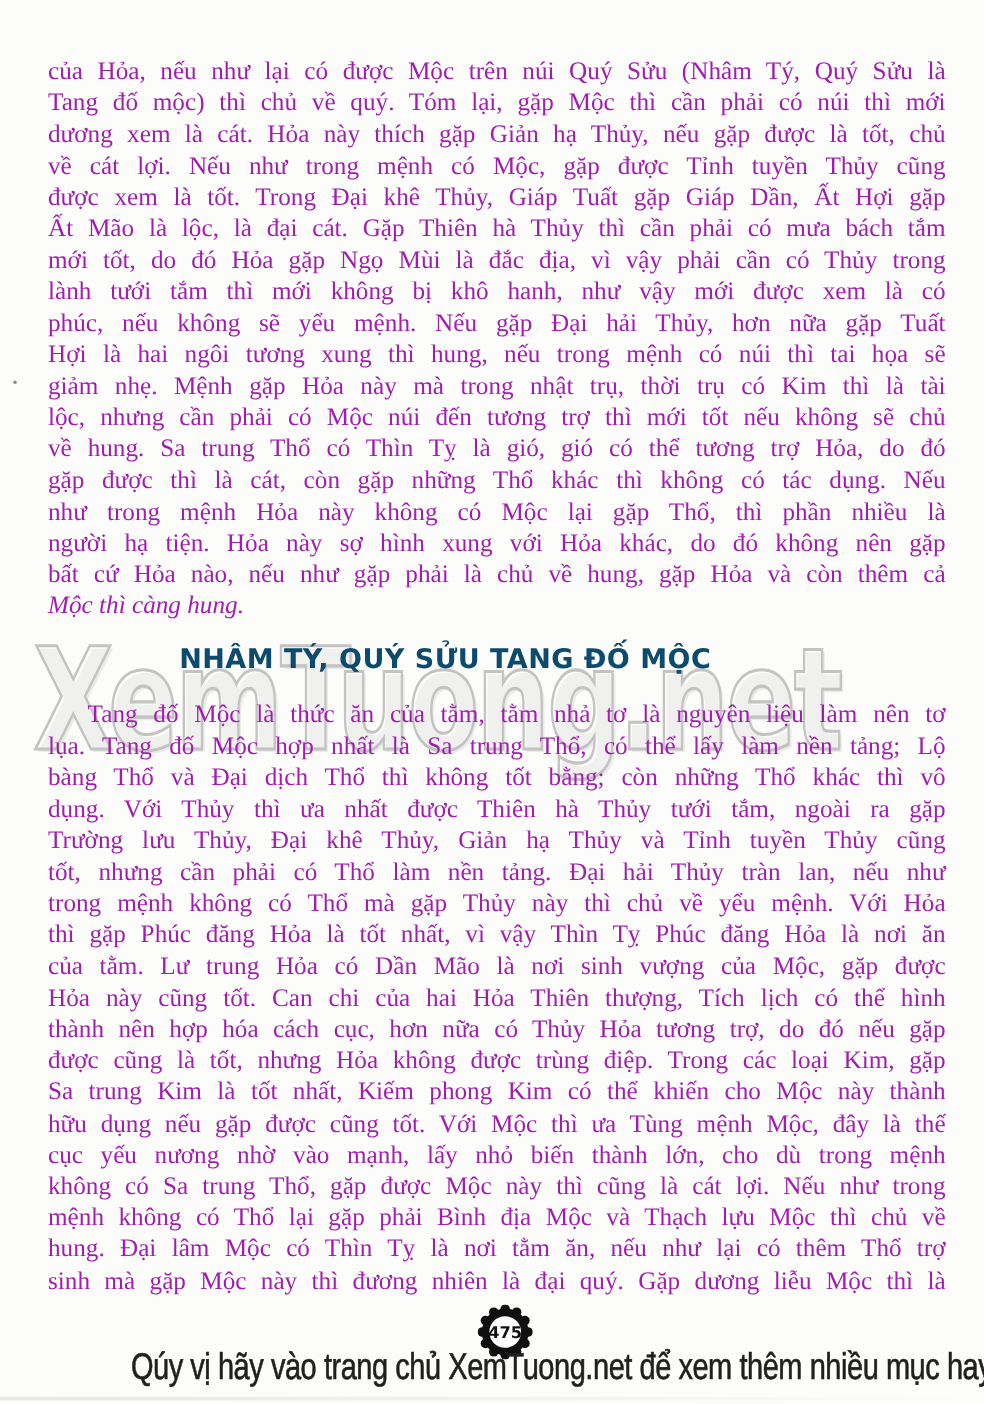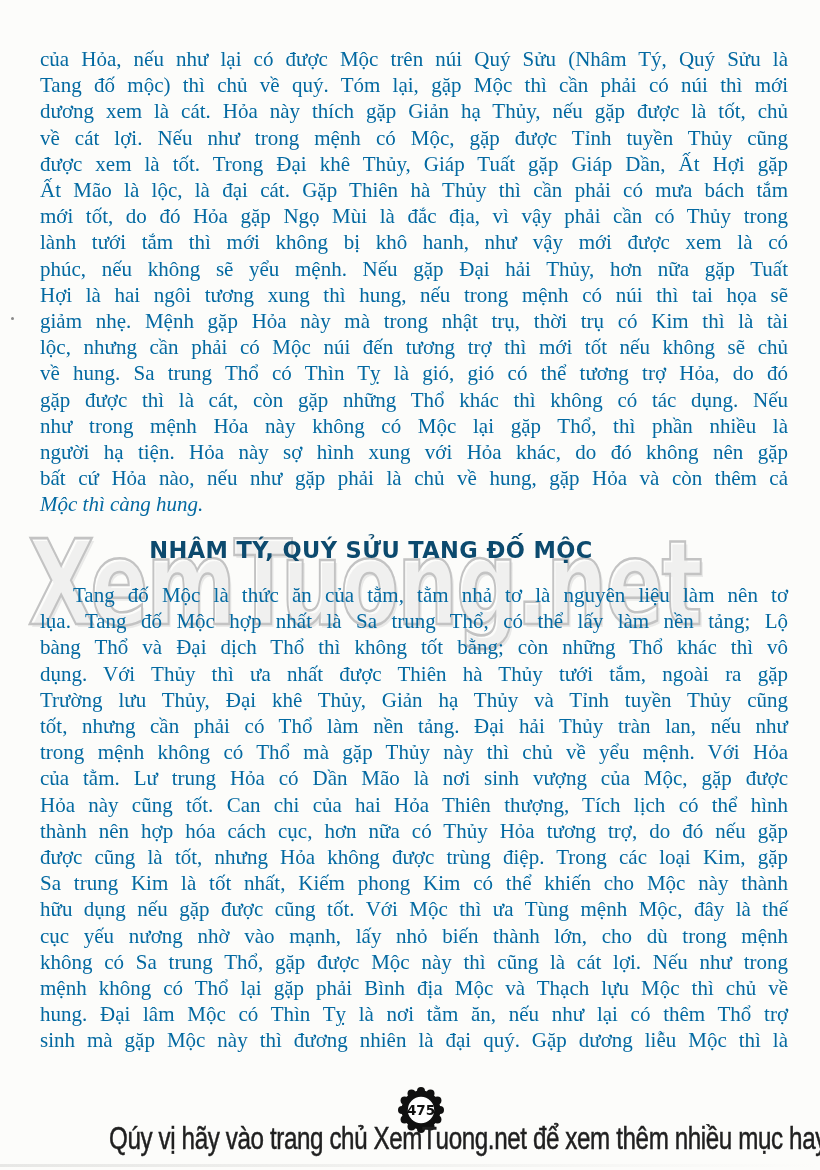--- a/index.html
+++ b/index.html
@@ -22,21 +22,21 @@
     letter-spacing:-3px;
     color:rgba(255,255,255,0.30);
     -webkit-text-stroke:2.6px #c3c3c3;
     text-shadow:3px 3px 0 rgba(200,200,200,0.35);
     transform:scaleX(0.73);
     transform-origin:left top;
     user-select:none;
   }
   .para {
     position:absolute; left:40px; width:748px; z-index:1;
-    font-size:21px; line-height:26.2px; color:#0369a1;
+    font-size:21px; line-height:26.2px; color:#a21caf;
   }
   .para .line {
     text-align:justify;
     text-align-last:justify;
     -moz-text-align-last:justify;
   }
   .para1 { top:46px; }
   .para1 .line:last-child { text-align-last:left;font-style:italic; }
   .para2 { top:582px; }
   .para2 .line:first-child { text-indent:33px; }
@@ -108,20 +108,21 @@
   <h2 class="heading">NHÂM TÝ, QUÝ SỬU TANG ĐỐ MỘC</h2>
 
   <div class="para para2">
       <div class="line">Tang đố Mộc là thức ăn của tằm, tằm nhả tơ là nguyên liệu làm nên tơ</div>
       <div class="line">lụa. Tang đố Mộc hợp nhất là Sa trung Thổ, có thể lấy làm nền tảng; Lộ</div>
       <div class="line">bàng Thổ và Đại dịch Thổ thì không tốt bằng; còn những Thổ khác thì vô</div>
       <div class="line">dụng. Với Thủy thì ưa nhất được Thiên hà Thủy tưới tắm, ngoài ra gặp</div>
       <div class="line">Trường lưu Thủy, Đại khê Thủy, Giản hạ Thủy và Tỉnh tuyền Thủy cũng</div>
       <div class="line">tốt, nhưng cần phải có Thổ làm nền tảng. Đại hải Thủy tràn lan, nếu như</div>
       <div class="line">trong mệnh không có Thổ mà gặp Thủy này thì chủ về yểu mệnh. Với Hỏa</div>
+      <div class="line">thì gặp Phúc đăng Hỏa là tốt nhất, vì vậy Thìn Tỵ Phúc đăng Hỏa là nơi ăn</div>
       <div class="line">của tằm. Lư trung Hỏa có Dần Mão là nơi sinh vượng của Mộc, gặp được</div>
       <div class="line">Hỏa này cũng tốt. Can chi của hai Hỏa Thiên thượng, Tích lịch có thể hình</div>
       <div class="line">thành nên hợp hóa cách cục, hơn nữa có Thủy Hỏa tương trợ, do đó nếu gặp</div>
       <div class="line">được cũng là tốt, nhưng Hỏa không được trùng điệp. Trong các loại Kim, gặp</div>
       <div class="line">Sa trung Kim là tốt nhất, Kiếm phong Kim có thể khiến cho Mộc này thành</div>
       <div class="line">hữu dụng nếu gặp được cũng tốt. Với Mộc thì ưa Tùng mệnh Mộc, đây là thế</div>
       <div class="line">cục yếu nương nhờ vào mạnh, lấy nhỏ biến thành lớn, cho dù trong mệnh</div>
       <div class="line">không có Sa trung Thổ, gặp được Mộc này thì cũng là cát lợi. Nếu như trong</div>
       <div class="line">mệnh không có Thổ lại gặp phải Bình địa Mộc và Thạch lựu Mộc thì chủ về</div>
       <div class="line">hung. Đại lâm Mộc có Thìn Tỵ là nơi tằm ăn, nếu như lại có thêm Thổ trợ</div>

